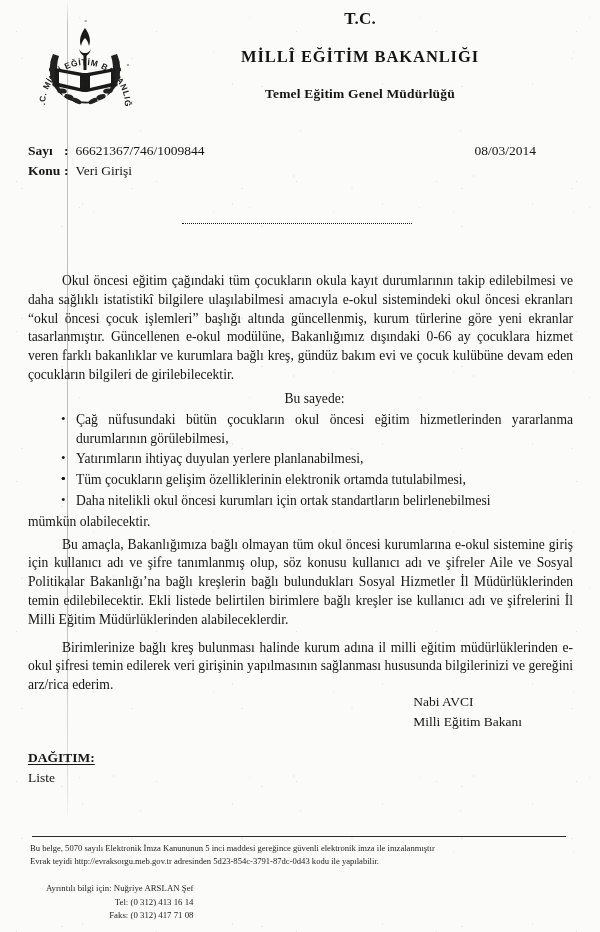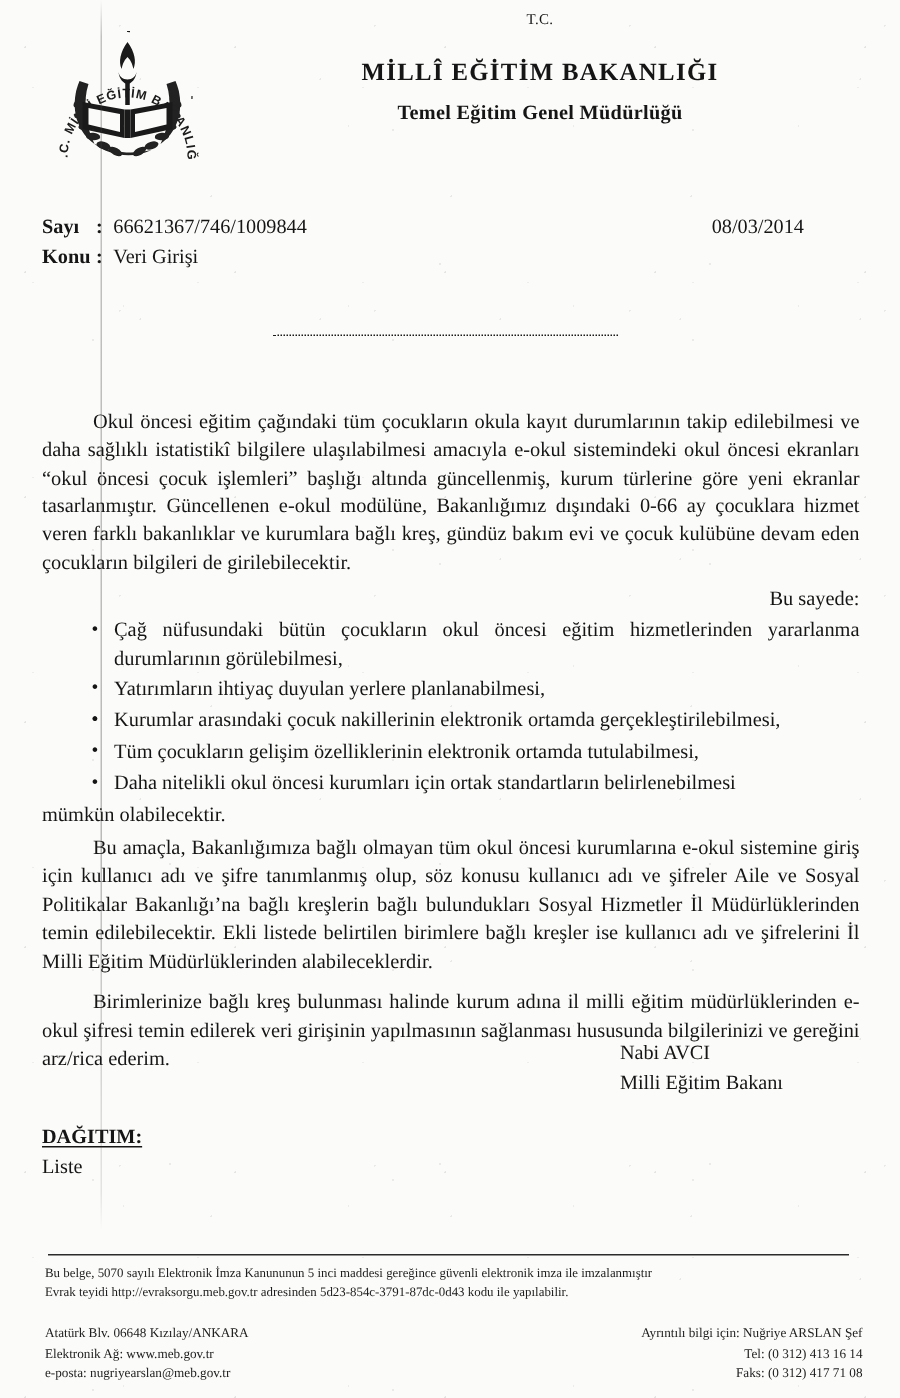--- a/index.html
+++ b/index.html
@@ -62,23 +62,23 @@
   }
   .emblem svg { display: block; width: 100%; height: 100%; }
   .org {
     position: absolute;
     left: 170px;
     top: 8px;
     width: 380px;
     text-align: center;
     line-height: 1.28;
   }
-  .org .tc { font-weight: normal; font-size: 10px; letter-spacing: .2px; }
+  .org .tc { font-weight: bold; font-size: 17px; letter-spacing: .2px; }
   .org .ministry { font-weight: bold; font-size: 16.5px; letter-spacing: .9px; margin-top: 16px; }
-  .org .unit { font-weight: bold; font-size: 13.5px; letter-spacing: .2px; margin-top: 8px; }
+  .org .unit { font-weight: bold; font-size: 13.5px; letter-spacing: .2px; margin-top: 18px; }
 
   
   .meta {
     position: absolute;
     left: 28px;
     top: 141px;
     right: 28px;
     font-size: 13.5px;
     line-height: 1.45;
   }
@@ -111,21 +111,21 @@
     width: 545px;
     font-size: 13.6px;
     line-height: 1.385;
     text-align: justify;
     text-justify: inter-word;
   }
   .para {
     text-indent: 34px;
     margin: 0 0 2px 0;
   }
-  .plain { text-indent: 28px; margin: 5px 0 2px 0; text-align: right; }
+  .plain { text-indent: 28px; margin: 5px 0 2px 0; text-align: center; }
   .bullets {
     list-style: none;
     margin: 2px 0 0 0;
     padding: 0;
   }
   .bullets li {
     position: relative;
     padding-left: 48px;
     margin: 0 0 2px 0;
     text-align: justify;
@@ -291,21 +291,20 @@
       </li>
       <li>
         <span class="bullet-dot">•</span>
         <span>Yatırımların ihtiyaç duyulan yerlere planlanabilmesi,</span>
       </li>
       <li>
         <span class="bullet-dot">•</span>
       </li>
       <li>
         <span class="bullet-dot">•</span>
-        <span>Kurumlar arasındaki çocuk nakillerinin elektronik ortamda gerçekleştirilebilmesi,</span>
       </li>
       <li>
         <span class="bullet-dot">•</span>
         <span>Tüm çocukların gelişim özelliklerinin elektronik ortamda tutulabilmesi,</span>
       </li>
       <li>
         <span class="bullet-dot">•</span>
         <span>Daha nitelikli okul öncesi kurumları için ortak standartların belirlenebilmesi</span>
       </li>
     </ul>
@@ -330,25 +329,20 @@
   </div>
 
   <div class="footer-rule"></div>
 
   <div class="legal">
     <div>Bu belge, 5070 sayılı Elektronik İmza Kanununun 5 inci maddesi gereğince güvenli elektronik imza ile imzalanmıştır</div>
     <div>Evrak teyidi http://evraksorgu.meb.gov.tr adresinden 5d23-854c-3791-87dc-0d43  kodu ile yapılabilir.</div>
   </div>
 
   <div class="contact">
-    <div class="contact-left">
-      <div>Atatürk Blv.   06648 Kızılay/ANKARA</div>
-      <div>Elektronik Ağ: www.meb.gov.tr</div>
-      <div>e-posta: nugriyearslan@meb.gov.tr</div>
-    </div>
     <div class="contact-right">
       <div>Ayrıntılı bilgi için: Nuğriye ARSLAN Şef</div>
       <div>Tel: (0 312) 413 16 14</div>
       <div>Faks: (0 312) 417 71 08</div>
     </div>
   </div>
 
 </div>
 
 </body></html>

